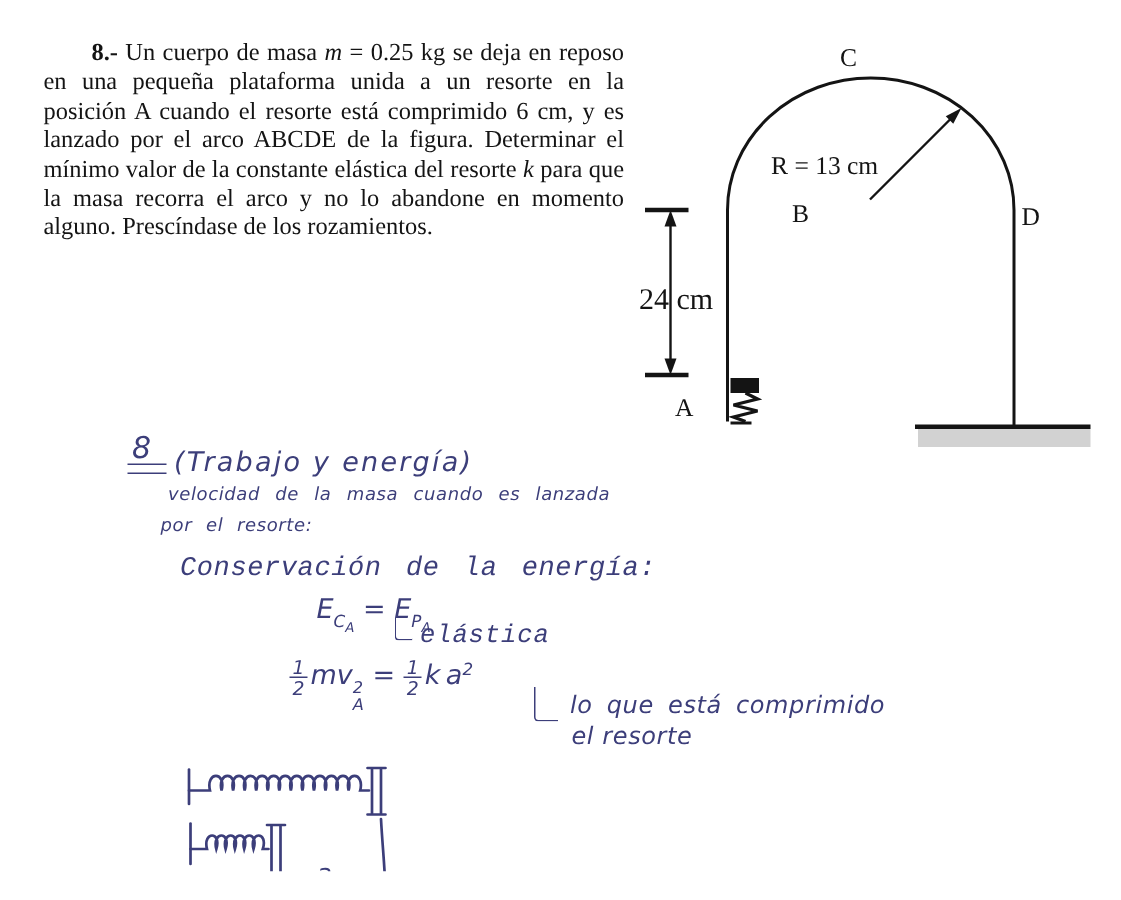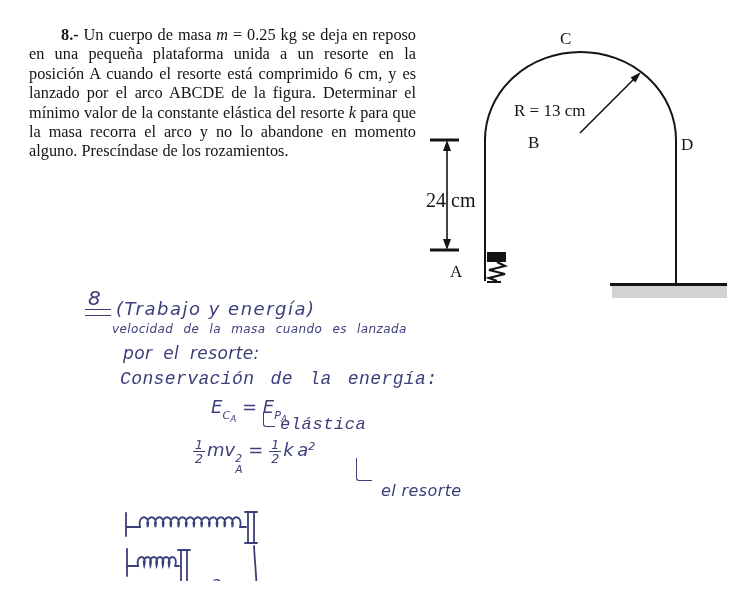--- a/index.html
+++ b/index.html
@@ -130,31 +130,32 @@
   <div class="abs figlabel" style="left:681px;top:135px;">D</div>
   <div class="abs figlabel" style="left:450px;top:262px;">A</div>
   <div class="abs figlabel" style="left:514px;top:101px;">R = 13 cm</div>
   <div class="abs figlabel" style="left:426px;top:189px;font-size:20px;">24 cm</div>
 
   <div class="abs hw hw-num" style="left:88px;top:286px;">8</div>
   <div class="abs dbl-underline" style="left:85px;top:309px;"></div>
   <div class="abs hw" style="left:116px;top:286px;font-size:18px;letter-spacing:1.5px;margin-top:12px;">(Trabajo y energía)</div>
 
   <div class="abs hw" style="left:112px;top:322px;font-size:12px;word-spacing:6px;letter-spacing:0.4px;">velocidad de la masa cuando es lanzada</div>
-  <div class="abs hw" style="left:123px;top:343px;font-size:17px;word-spacing:5px;letter-spacing:0.4px;">por el resorte:</div>
+  <div class="abs hw" style="left:107px;top:343px;font-size:12px;word-spacing:5px;letter-spacing:0.4px;">por el resorte:</div>
   <div class="abs hw" style="left:120px;top:369px;font-size:18px;word-spacing:5px;letter-spacing:0.4px;font-family:Liberation Mono, monospace;">Conservación de la energía:</div>
 
   <div class="abs hw eq" style="left:211px;top:396px;"><span>E</span><span class="sub"><span>C</span><span class="sub2">A</span></span>&nbsp;<span>=</span>&nbsp;<span>E</span><span class="sub"><span>P</span><span class="sub2">A</span></span></div>
 
   <div class="abs corner" style="left:263px;top:412px;width:11px;height:14px;"></div>
   <div class="abs hw" style="left:280px;top:415px;font-size:17px;letter-spacing:0.6px;font-family:Liberation Mono, monospace;">elástica</div>
 
   <div class="abs hw eq" style="left:193px;top:438px;"><span class="frac"><span class="num">1</span><span class="den">2</span></span><span>m</span><span>v</span><span class="supsub">
         <span>2</span>
         <span>A</span>
       </span>&nbsp;<span>=</span>&nbsp;<span class="frac"><span class="num">1</span><span class="den">2</span></span><span>k</span> <span>a</span><sup>2</sup></div>
 
   <div class="abs corner" style="left:356px;top:458px;width:15px;height:22px;"></div>
+  <div class="abs hw" style="left:380px;top:460px;font-size:16px;word-spacing:4px;letter-spacing:0.4px;">lo que está comprimido</div>
   <div class="abs hw" style="left:381px;top:481px;font-size:16px;letter-spacing:0.4px;">el resorte</div>
 
   <div class="abs hw" style="left:211px;top:573px;font-size:17px;">a</div>
 
 </div>
 
 </body></html>

